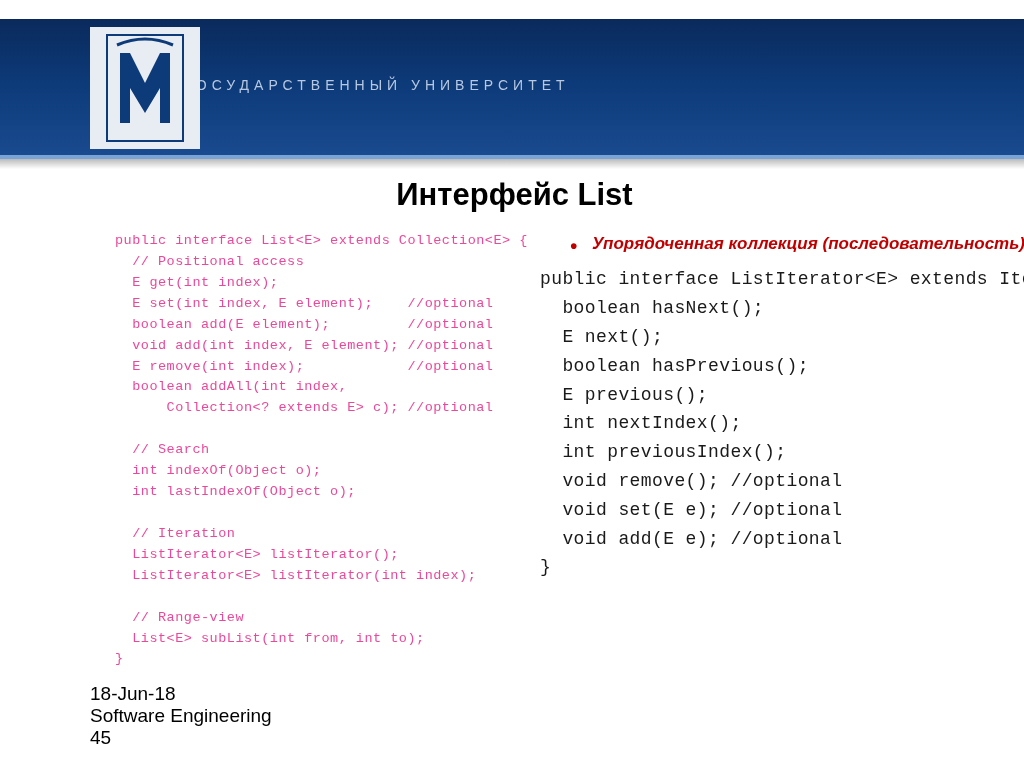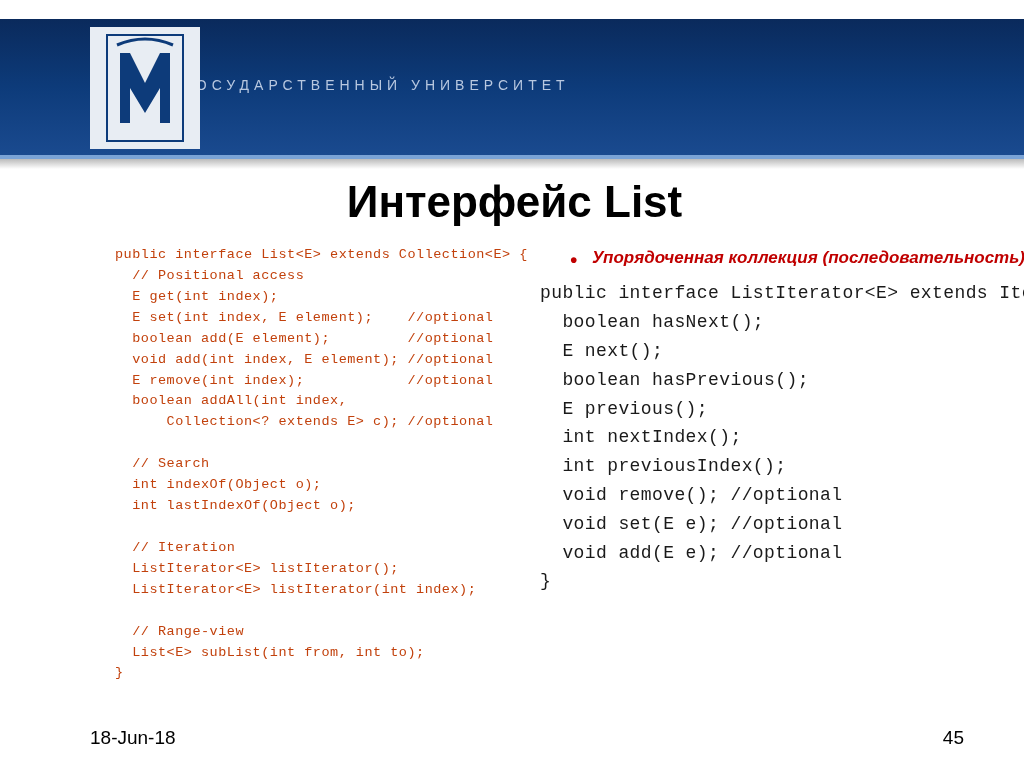--- a/index.html
+++ b/index.html
@@ -50,41 +50,41 @@
   }
   .shadow-band {
     height: 10px;
     background: linear-gradient(to bottom, #bbb, #fff);
   }
 
   .content {
     padding: 8px 30px 0 115px;
   }
   .page-title {
-    font-size: 44px;
+    font-size: 31px;
     font-weight: bold;
     text-align: center;
     margin-bottom: 18px;
     margin-left: -80px;
   }
   .cols {
     display: flex;
   }
   .left-col {
     width: 445px;
     flex: none;
   }
   .right-col {
     flex: 1;
     padding-left: 10px;
   }
   .code {
     font-family: "Courier New", monospace;
     font-size: 13.5px;
-    color: #c2410c;
+    color: #ec4899;
     line-height: 1.55;
     white-space: pre;
     letter-spacing: 0.5px;
   }
   .code-right {
     font-family: "Courier New", monospace;
     font-size: 18px;
     color: #1a1a1a;
     line-height: 1.6;
     white-space: pre;
@@ -140,20 +140,21 @@
   .footer {
     position: absolute;
     bottom: 18px;
     left: 0;
     width: 100%;
     display: flex;
     justify-content: space-between;
     padding: 0 60px 0 90px;
     font-size: 19px;
     color: #000;
+    flex-direction: column;
   }
 </style>
 </head>
 <body>
 
 <div class="header">
   <div class="logo-wrap">
     <svg viewBox="0 0 80 110">
       <rect x="2" y="2" width="76" height="106" fill="none" stroke="#0d3b7a" stroke-width="2"></rect>
       <path d="M 15 20 L 15 90 L 25 90 L 25 55 L 40 80 L 55 55 L 55 90 L 65 90 L 65 20 L 55 20 L 40 50 L 25 20 Z" fill="#0d3b7a"></path>
@@ -209,14 +210,15 @@
   void remove(); //optional
   void set(E e); //optional
   void add(E e); //optional
 }</pre>
     </div>
   </div>
 </div>
 
 <div class="footer">
   <span>18-Jun-18</span>
+  <span>Software Engineering</span>
   <span>45</span>
 </div>
 
 </body></html>

